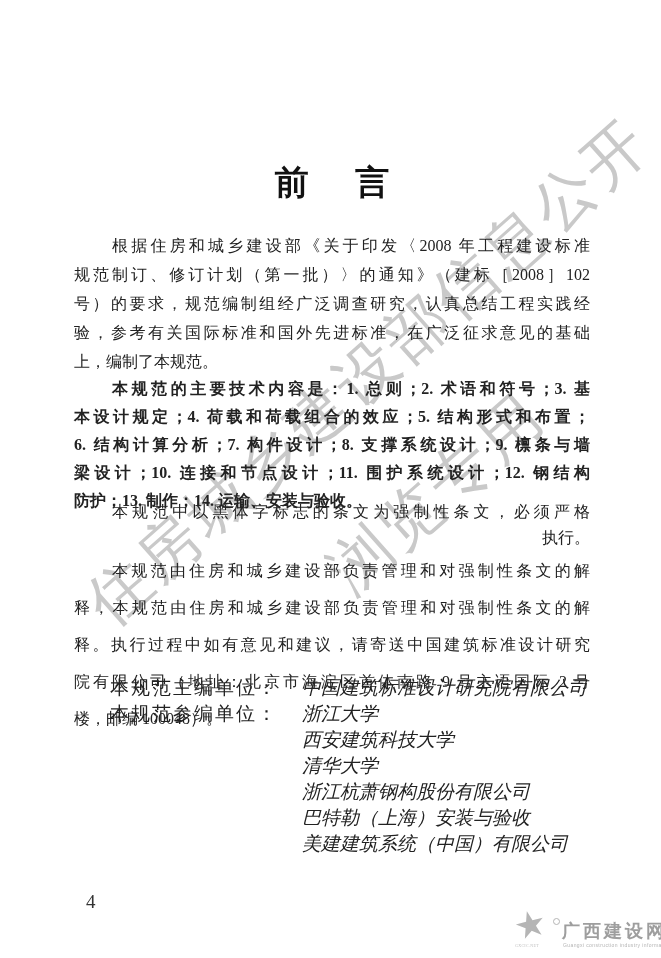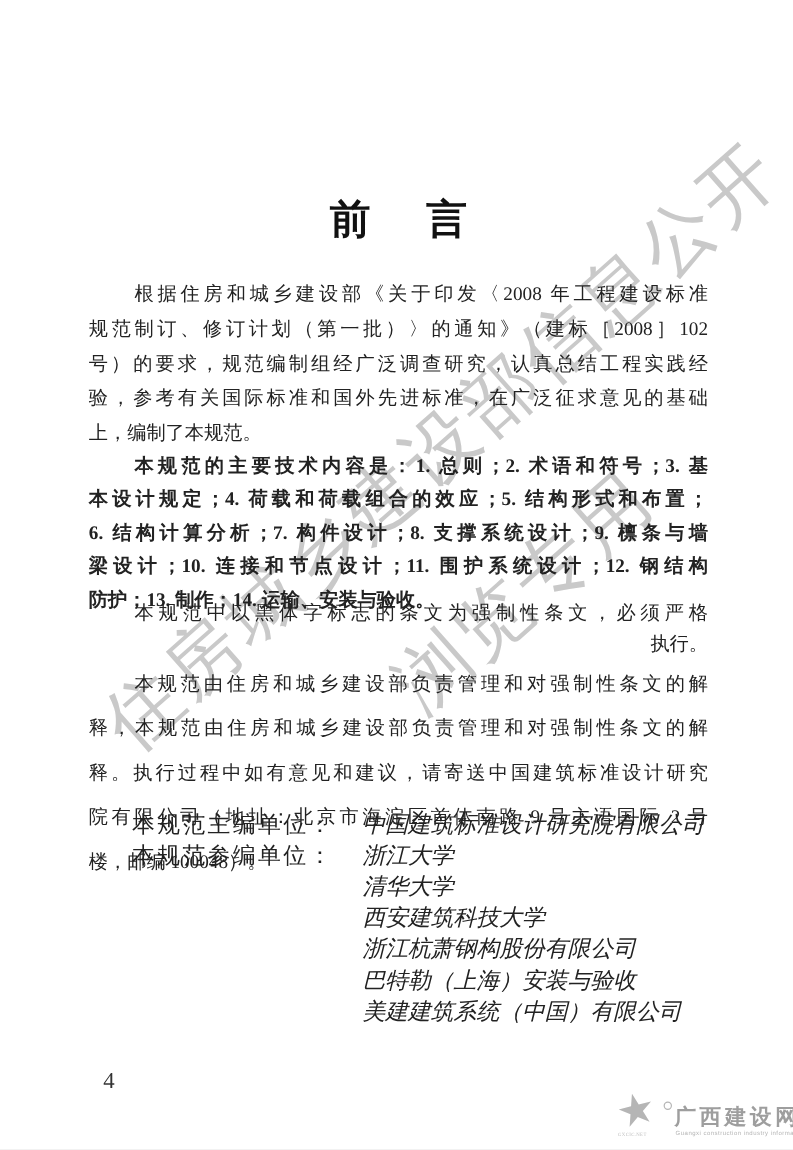--- a/index.html
+++ b/index.html
@@ -173,25 +173,25 @@
       <div class="unit-row">
         <span class="unit-label">本规范主编单位：</span>
         <span class="unit-value">中国建筑标准设计研究院有限公司</span>
       </div>
       <div class="unit-row">
         <span class="unit-label">本规范参编单位：</span>
         <span class="unit-value">浙江大学</span>
       </div>
       <div class="unit-row">
         <span class="unit-label"></span>
+        <span class="unit-value">西安建筑科技大学</span>
+      </div>
+      <div class="unit-row">
+        <span class="unit-label"></span>
         <span class="unit-value">清华大学</span>
-      </div>
-      <div class="unit-row">
-        <span class="unit-label"></span>
-        <span class="unit-value">西安建筑科技大学</span>
       </div>
       <div class="unit-row">
         <span class="unit-label"></span>
         <span class="unit-value">浙江杭萧钢构股份有限公司</span>
       </div>
       <div class="unit-row">
         <span class="unit-label"></span>
         <span class="unit-value">巴特勒（上海）安装与验收</span>
       </div>
       <div class="unit-row">

